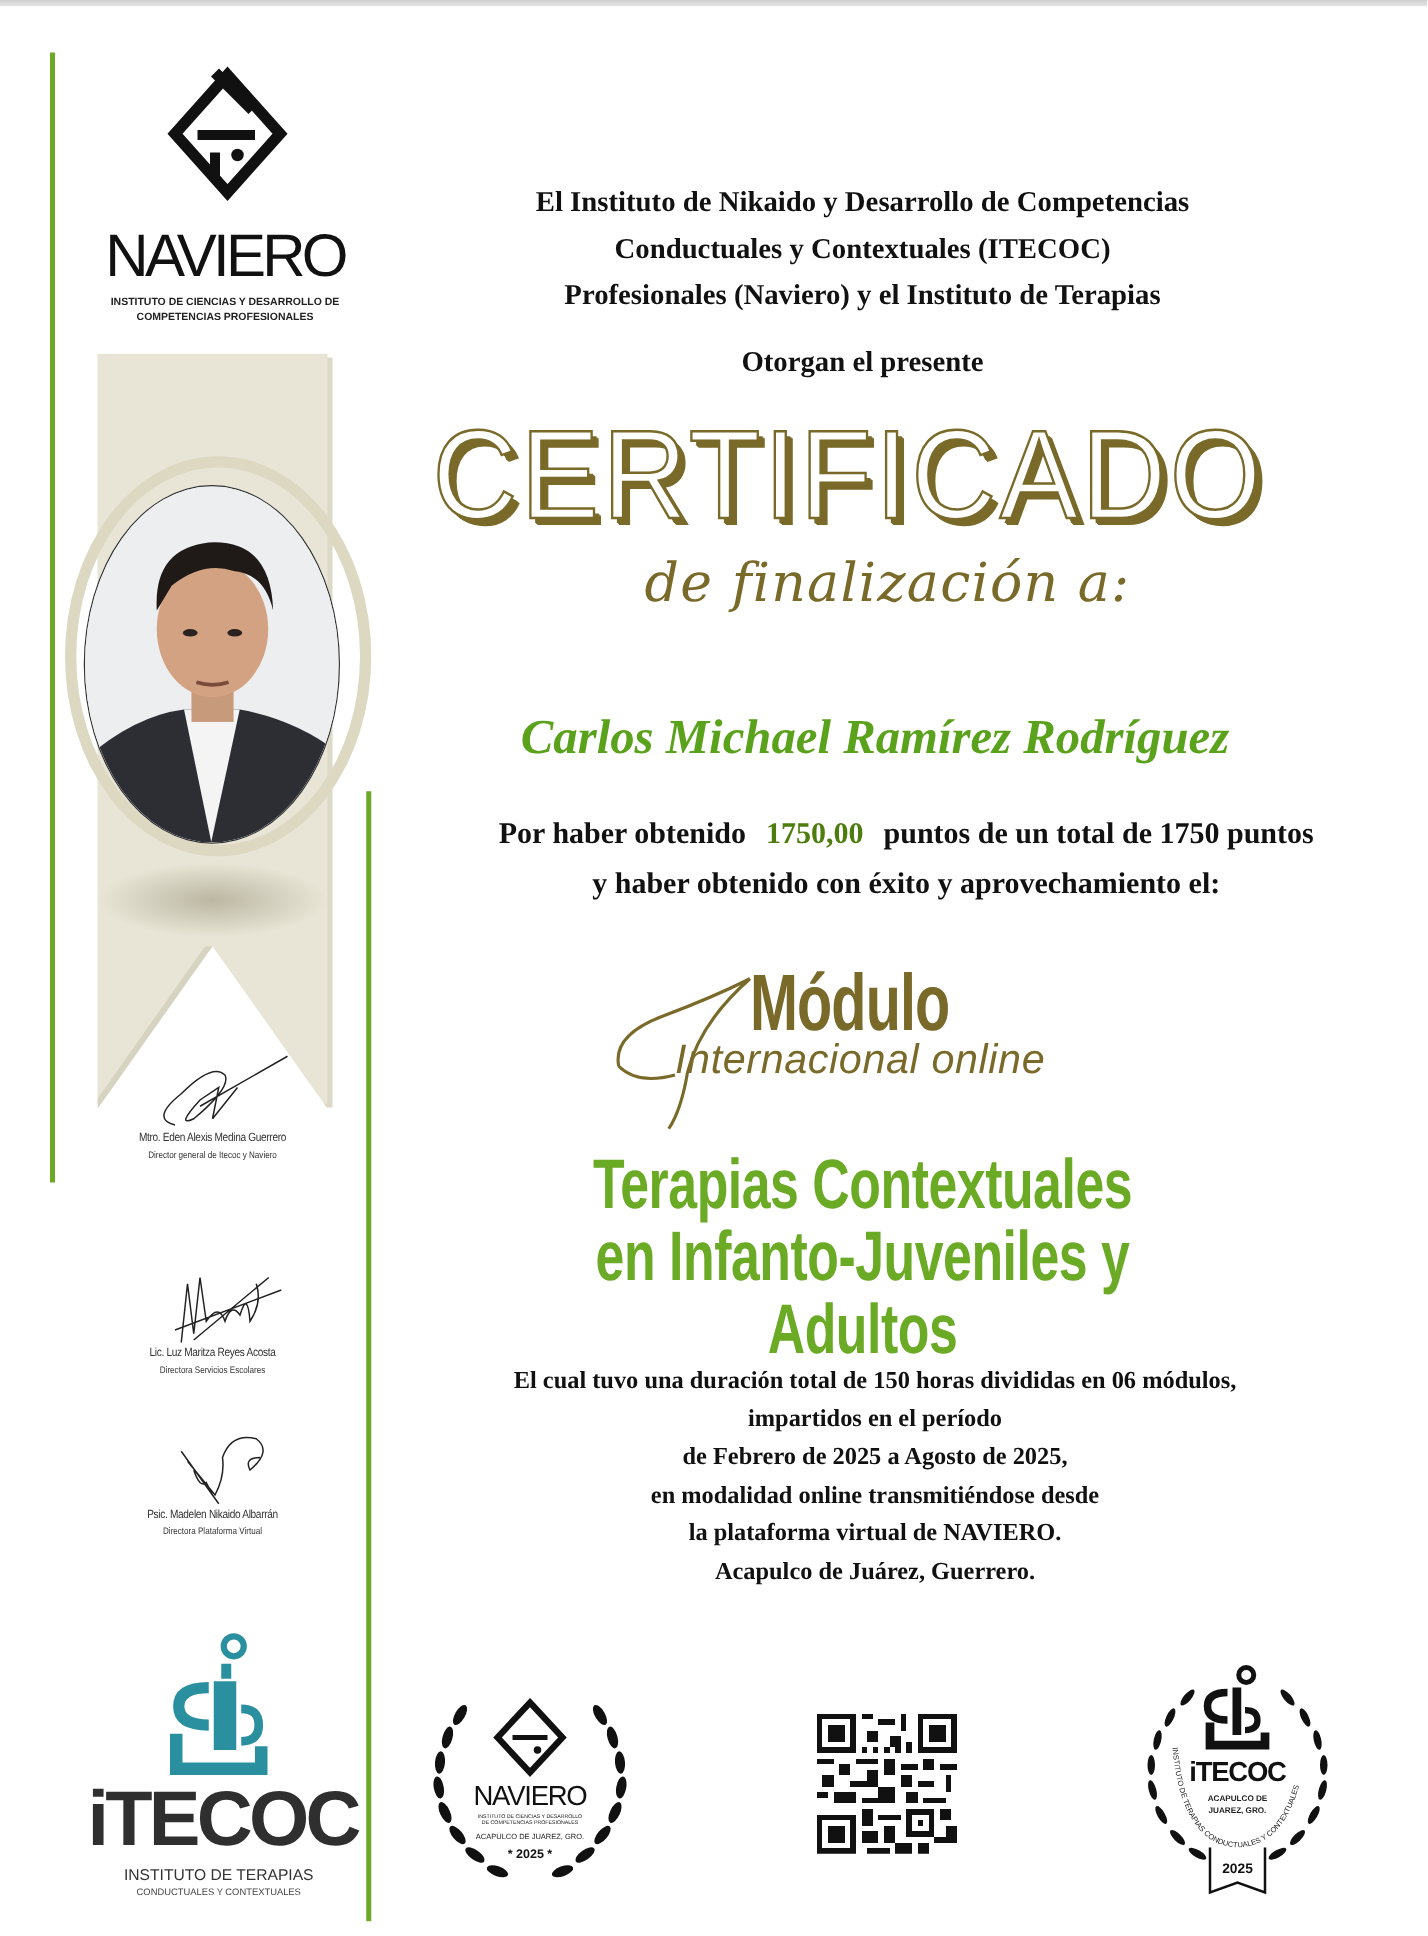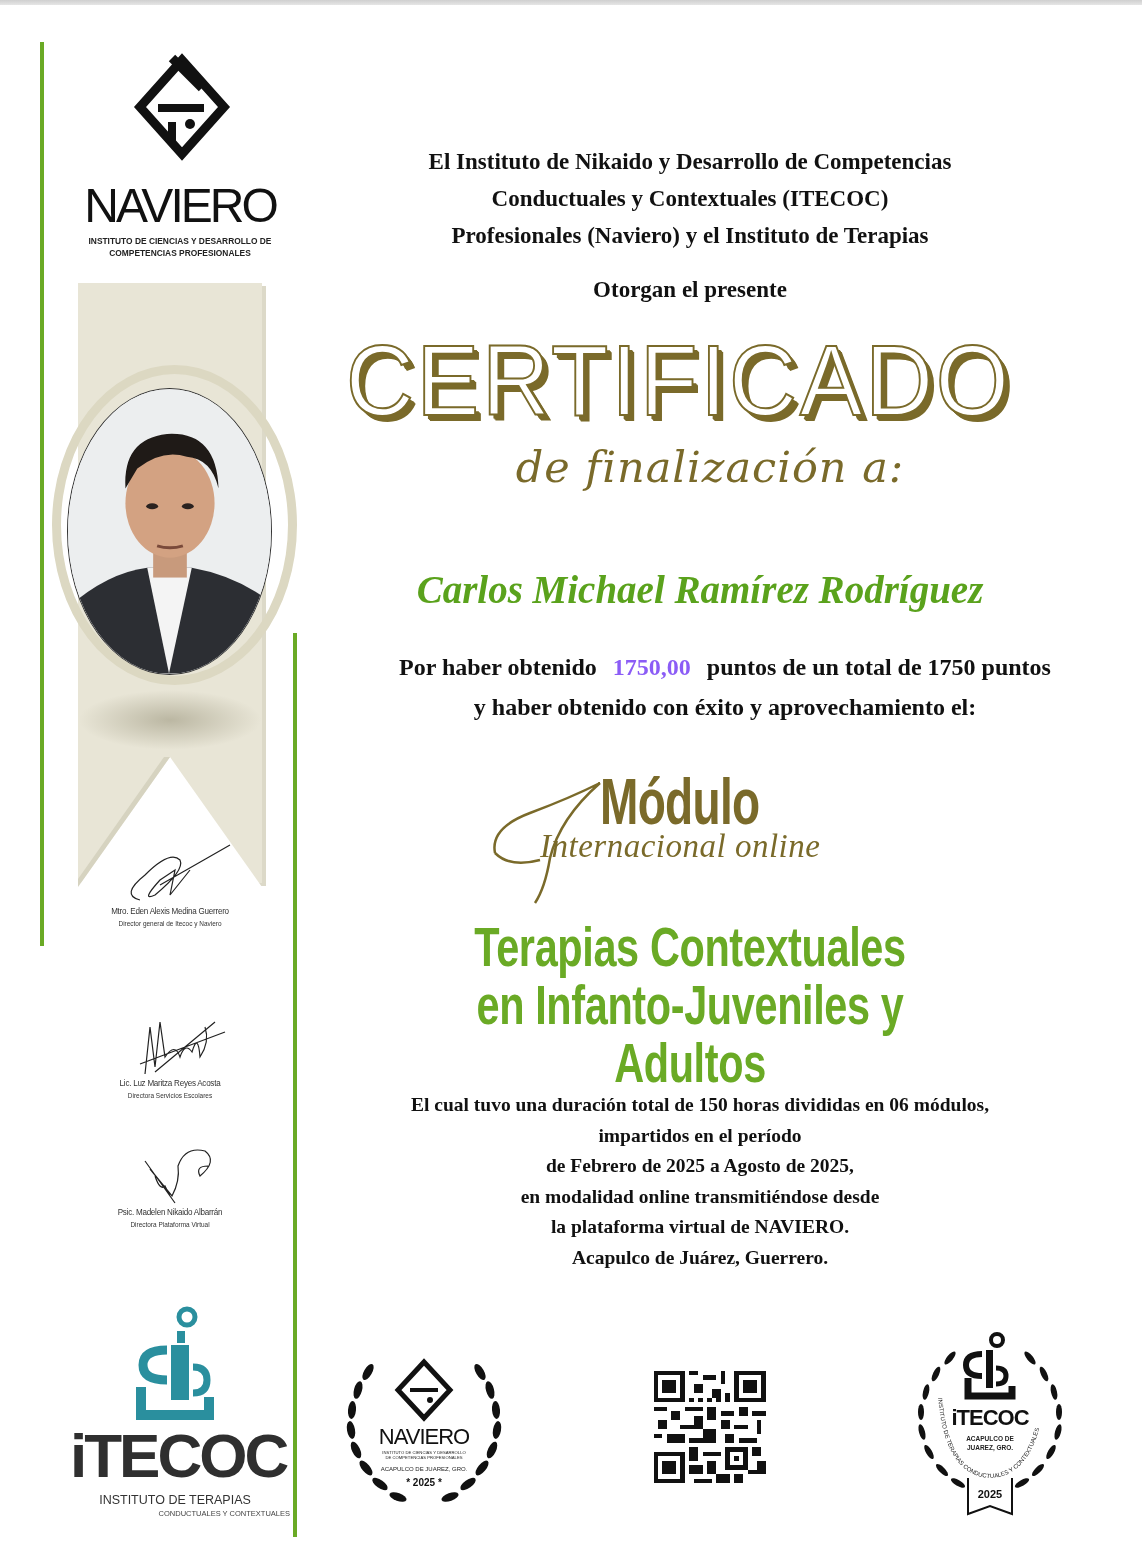--- a/index.html
+++ b/index.html
@@ -32,33 +32,33 @@
   .sig-name { font-size: 9.5px; color: #333; letter-spacing: -0.3px; transform: scaleX(0.85); }
   .sig-role { font-size: 7.6px; color: #333; margin-top: 3px; transform: scaleX(0.85); }
   .sig1 { left: 50px; top: 840px; }
   .sig2 { left: 50px; top: 1012px; }
   .sig3 { left: 50px; top: 1141px; }
 
   
   .itecoc-logo { position: absolute; left: 60px; top: 1305px; width: 230px; height: 220px; text-align: center; }
   .itecoc-word { position: absolute; left: 10px; top: 120px; width: 210px; font-family: "Liberation Sans", sans-serif; font-size: 62px; font-weight: 700; letter-spacing: -3px; color: #2f2f2f; line-height: 1; }
   .itecoc-sub1 { position: absolute; left: 0; top: 188px; width: 230px; font-family: "Liberation Sans", sans-serif; font-size: 12.5px; color: #333; }
-  .itecoc-sub2 { position: absolute; left: 0; top: 204px; width: 230px; font-family: "Liberation Sans", sans-serif; font-size: 7.5px; color: #444; text-align: right; }
+  .itecoc-sub2 { position: absolute; left: 0; top: 204px; width: 230px; font-family: "Liberation Sans", sans-serif; font-size: 7.5px; color: #444; }
 
   
   .main { position: absolute; left: 330px; width: 780px; text-align: center; }
   .header-text { top: 143px; font-size: 23px; font-weight: 700; line-height: 37px; left: 340px; width: 700px; }
   .otorgan { top: 277px; font-size: 23px; font-weight: 700; left: 340px; width: 700px; }
   .certificado { position: absolute; left: 346px; top: 330px; width: 730px; text-align: left; font-family: "Liberation Sans", sans-serif; font-size: 101px; font-weight: 400; letter-spacing: 3px; color: #ffffff; line-height: 1; -webkit-text-stroke: 2px #7a6a2a; text-shadow: 4px 4px 0 #7a6a2a, 5px 5px 0 #7a6a2a, 6px 6px 0 #7a6a2a; transform: scaleX(0.93); transform-origin: left; }
   .de-final { top: 442px; font-family: "DejaVu Serif", serif; font-style: italic; font-size: 43px; color: #7a6a2a; left: 360px; width: 700px; letter-spacing: 1px; }
   .recipient { top: 543px; font-size: 39px; font-style: italic; font-weight: 700; color: #5aa21c; left: 340px; width: 720px; margin-top: 24px; }
   .points { top: 647px; font-size: 24px; font-weight: 700; left: 340px; width: 770px; line-height: 40px; }
-  .points .score { color: #8b5cf6; padding: 0 10px; }
+  .points .score { color: #4d7c0f; padding: 0 10px; }
   .modulo { position: absolute; left: 600px; top: 770px; font-family: "Liberation Sans", sans-serif; font-size: 64px; font-weight: 700; color: #7a6a2a; transform: scaleX(0.72); transform-origin: left; line-height: 1; letter-spacing: -1px; }
-  .intl { position: absolute; left: 540px; top: 830px; font-family: Liberation Serif, serif; font-style: italic; font-size: 33px; color: #7a6a2a; line-height: 1; letter-spacing: 0.5px; }
+  .intl { position: absolute; left: 540px; top: 830px; font-family: Liberation Sans, sans-serif; font-style: italic; font-size: 33px; color: #7a6a2a; line-height: 1; letter-spacing: 0.5px; }
   .intl-swash { position: absolute; left: 490px; top: 778px; width: 120px; height: 130px; }
   .course { position: absolute; left: 380px; top: 918px; width: 620px; text-align: center; font-family: "Liberation Sans", sans-serif; font-weight: 700; color: #6aaa25; font-size: 56px; line-height: 58px; transform: scaleX(0.74); letter-spacing: -0.5px; }
   .details { top: 1090px; font-size: 19.5px; font-weight: 700; line-height: 30.5px; left: 340px; width: 720px; }
 
   
   .seal { position: absolute; }
   .seal-naviero { left: 338px; top: 1352px; width: 172px; height: 158px; }
   .seal-itecoc { left: 900px; top: 1328px; width: 180px; height: 190px; }
   .qr { position: absolute; left: 652px; top: 1371px; width: 115px; height: 112px; }
 </style>

